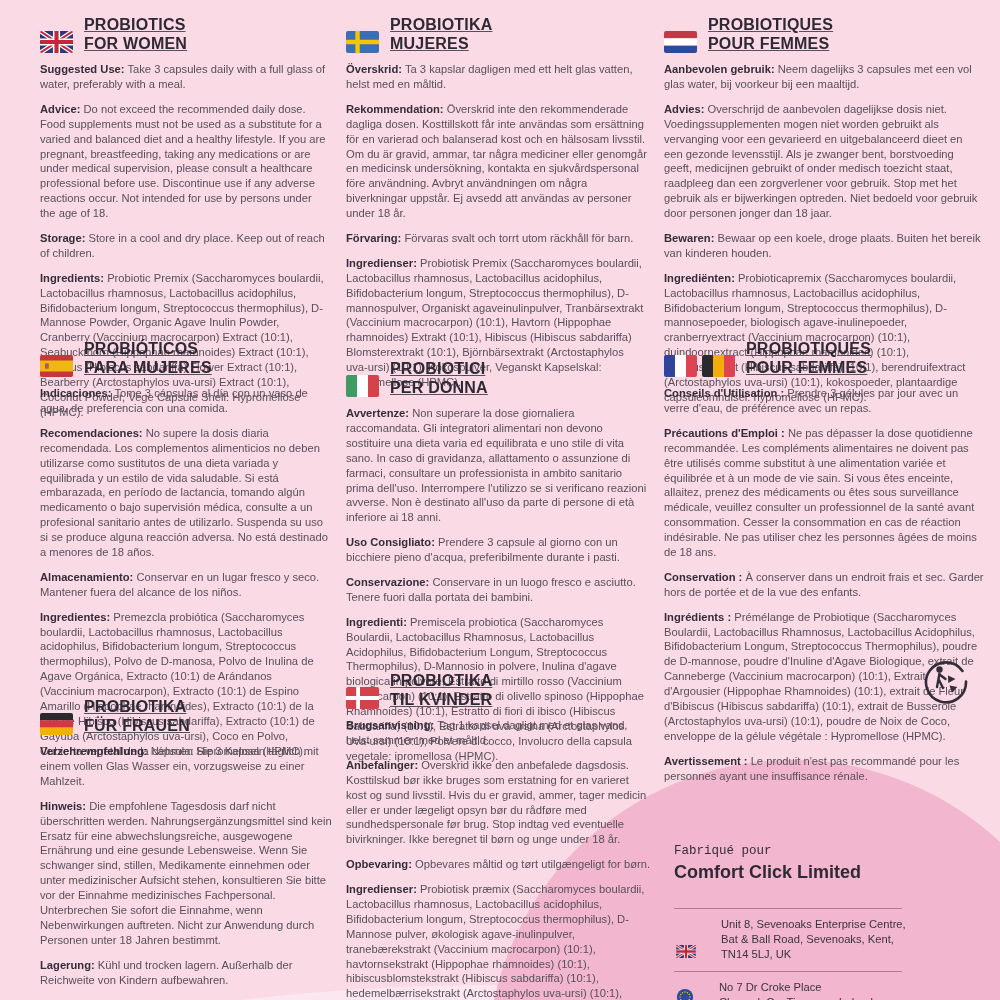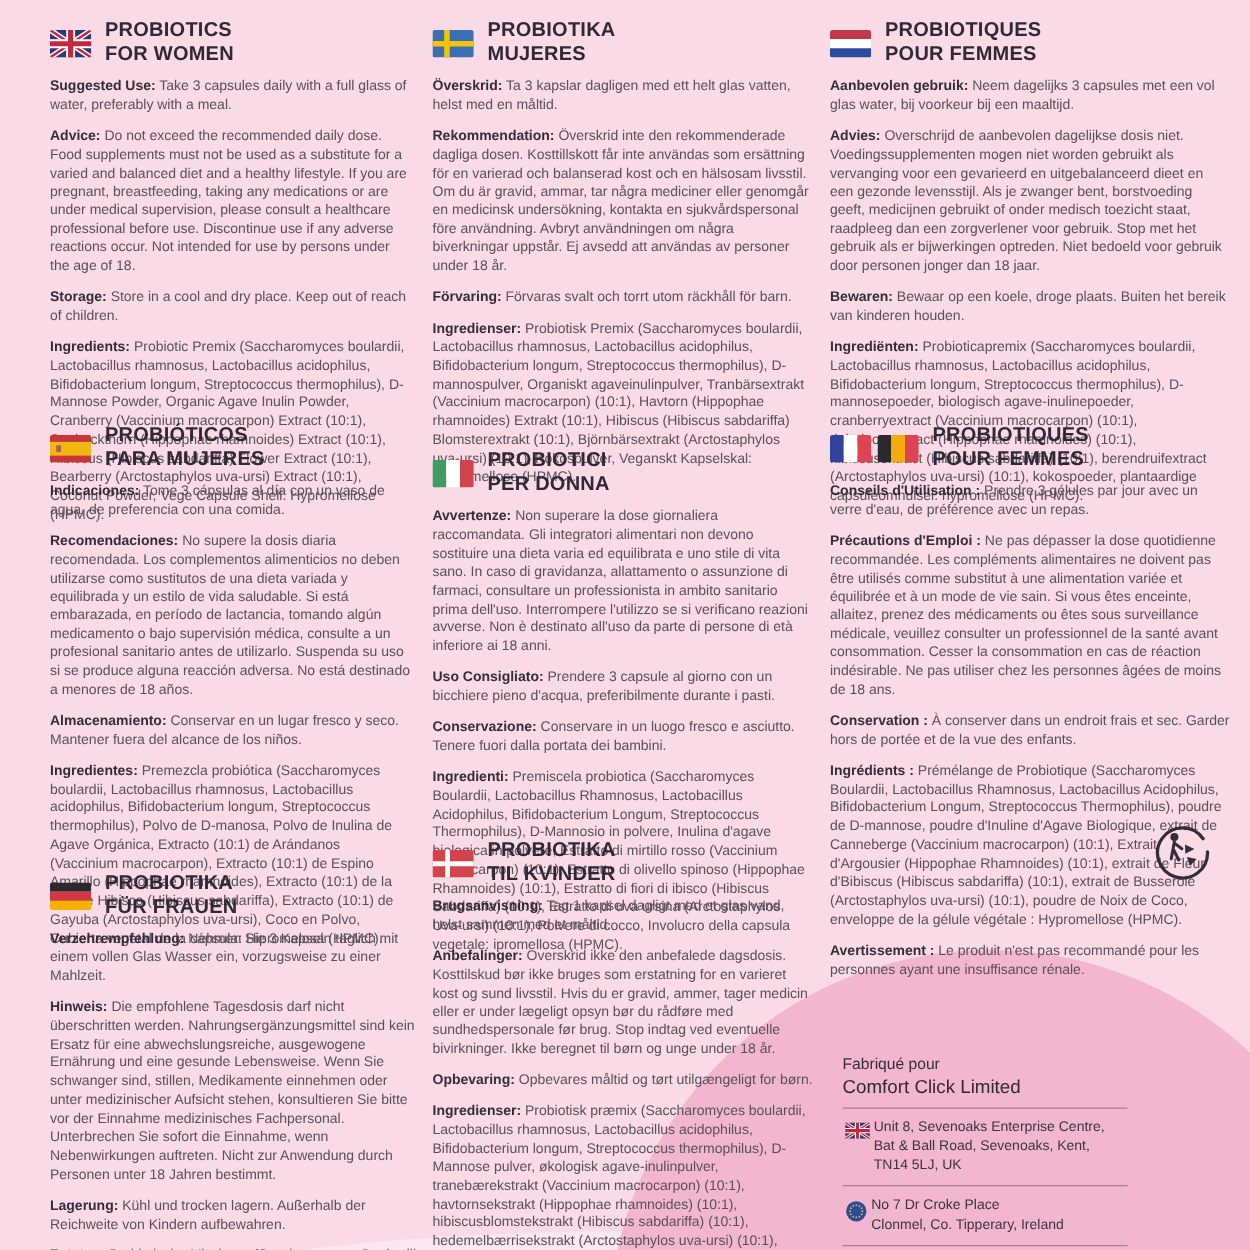--- a/index.html
+++ b/index.html
@@ -6,39 +6,39 @@
   body{
     width:1000px;height:1000px;position:relative;overflow:hidden;
     background:#FADAE5;
     font-family:"Liberation Sans","DejaVu Sans",sans-serif;
     color:#575059;
   }
   .deco{position:absolute;z-index:0;}
   .band{left:-200px;top:985px;width:1400px;height:420px;border-radius:50%;background:#FBE7F0;}
   .circle{left:487px;top:760px;width:610px;height:610px;border-radius:50%;background:#F2B7CE;}
   .sec{position:absolute;z-index:2;font-size:11.2px;line-height:1.33;}
-  .sec-h{display:flex;align-items:center;gap:11px;margin-bottom:9px;}
+  .sec-h{display:flex;align-items:flex-end;gap:11px;margin-bottom:9px;text-decoration:underline;}
   .flags{display:flex;gap:5px;padding-top:1px;}
   .flag svg{display:block;border-radius:2px;}
   .title{font-size:16px;font-weight:800;color:#2F2936;margin:0;line-height:1.16;letter-spacing:.2px;}
   .para{margin:0 0 10px;}
   .lbl{font-weight:700;color:#332D3A;margin-top:40px;}
   .sec-en{left:40px;top:16px;width:288px;}
   .sec-sv{left:346px;top:16px;width:302px;}
   .sec-nl{left:664px;top:16px;width:318px;}
   .sec-es{left:40px;top:340px;width:288px;}
   .sec-it{left:346px;top:360px;width:302px;}
   .sec-fr{left:664px;top:340px;width:320px;}
   .sec-de{left:40px;top:698px;width:296px;}
   .sec-da{left:346px;top:672px;width:306px;}
   .manufacturer{position:absolute;z-index:2;left:674px;top:843px;width:250px;font-size:11.2px;line-height:1.35;color:#3A3440;}
-  .made-for{font-size:12.5px;color:#332D3A;}
-  .company{font-size:15px;font-weight:400;color:#2F2936;margin-bottom:6px;}
+  .made-for{font-size:12.5px;color:#332D3A;font-family:Liberation Mono, monospace;}
+  .company{font-size:18px;font-weight:700;color:#2F2936;margin-bottom:24px;}
   .mdiv{border-top:1px solid rgba(58,48,62,.4);margin:6px 0;width:228px;}
-  .addr-row{display:flex;gap:3px;align-items:flex-start;padding:2px 0 2px 2px;}
+  .addr-row{display:flex;gap:25px;align-items:flex-end;padding:2px 0 2px 2px;}
   .addr-row .mini{flex:0 0 auto;padding-top:3px;}
   .triman{position:absolute;z-index:2;left:922px;top:656px;width:48px;height:48px;}
 </style>
 </head>
 <body>
 
 <div class="deco band"></div>
 <div class="deco circle"></div>
 
 <section class="sec sec-en">

